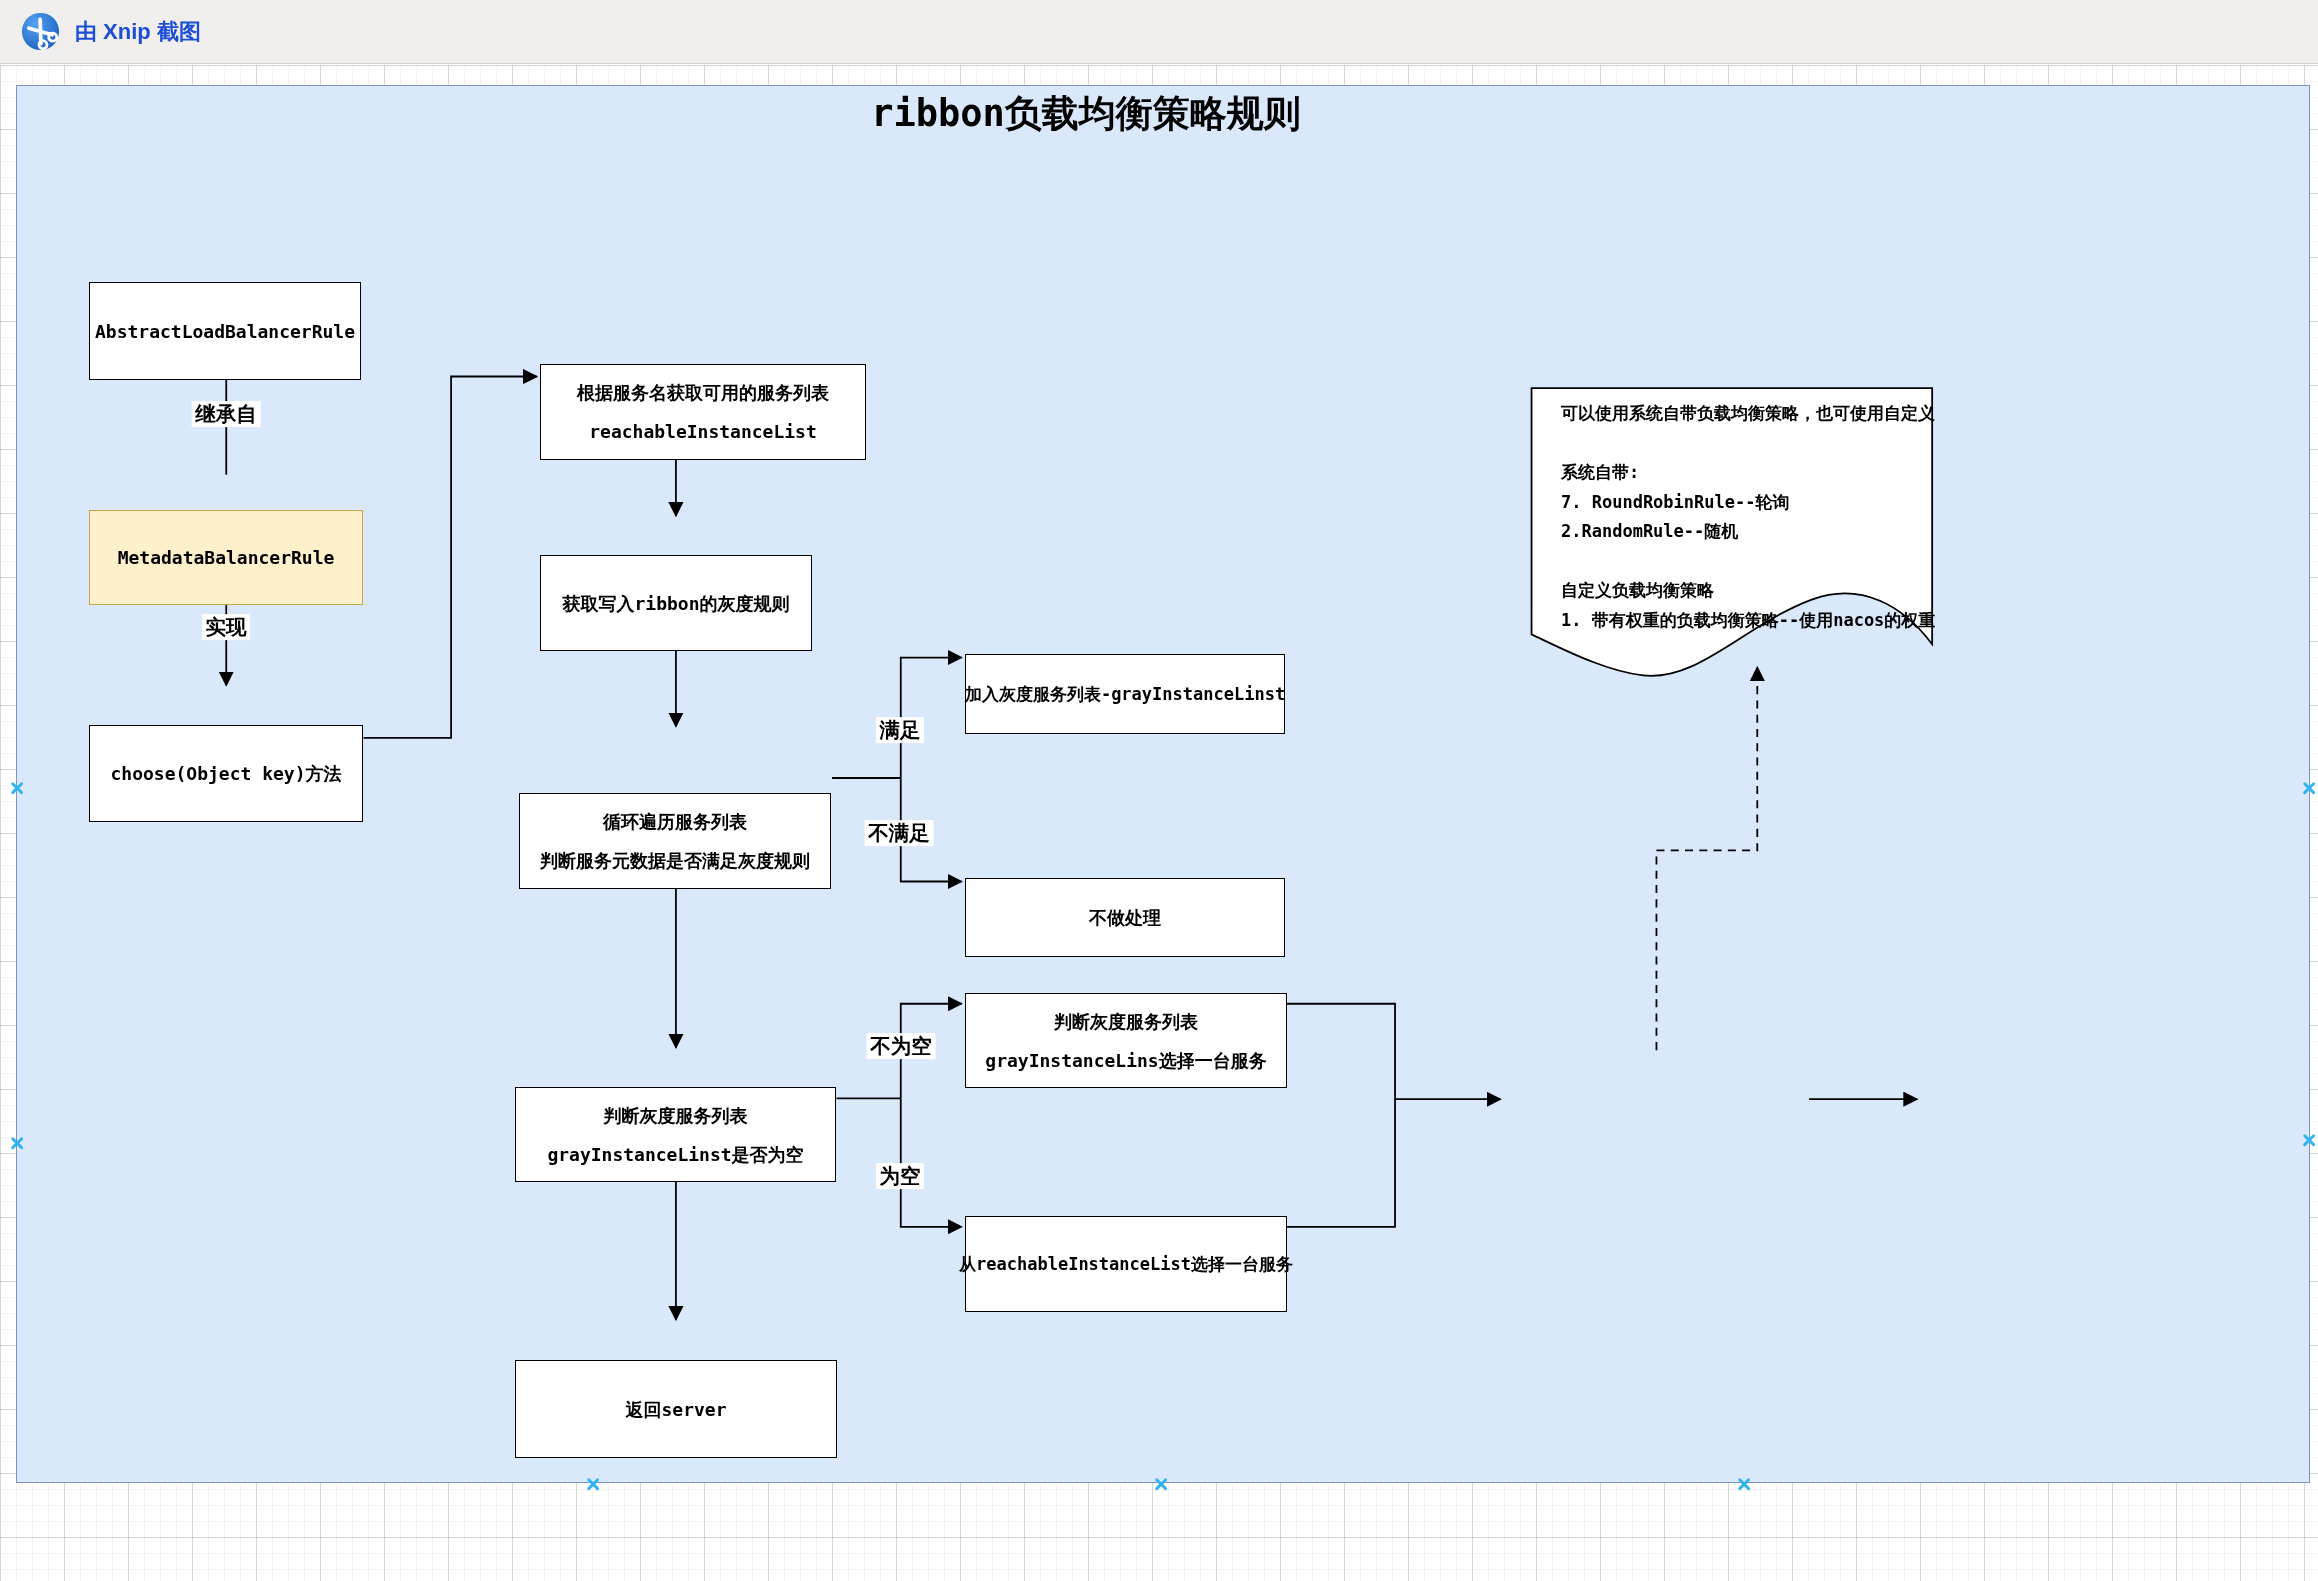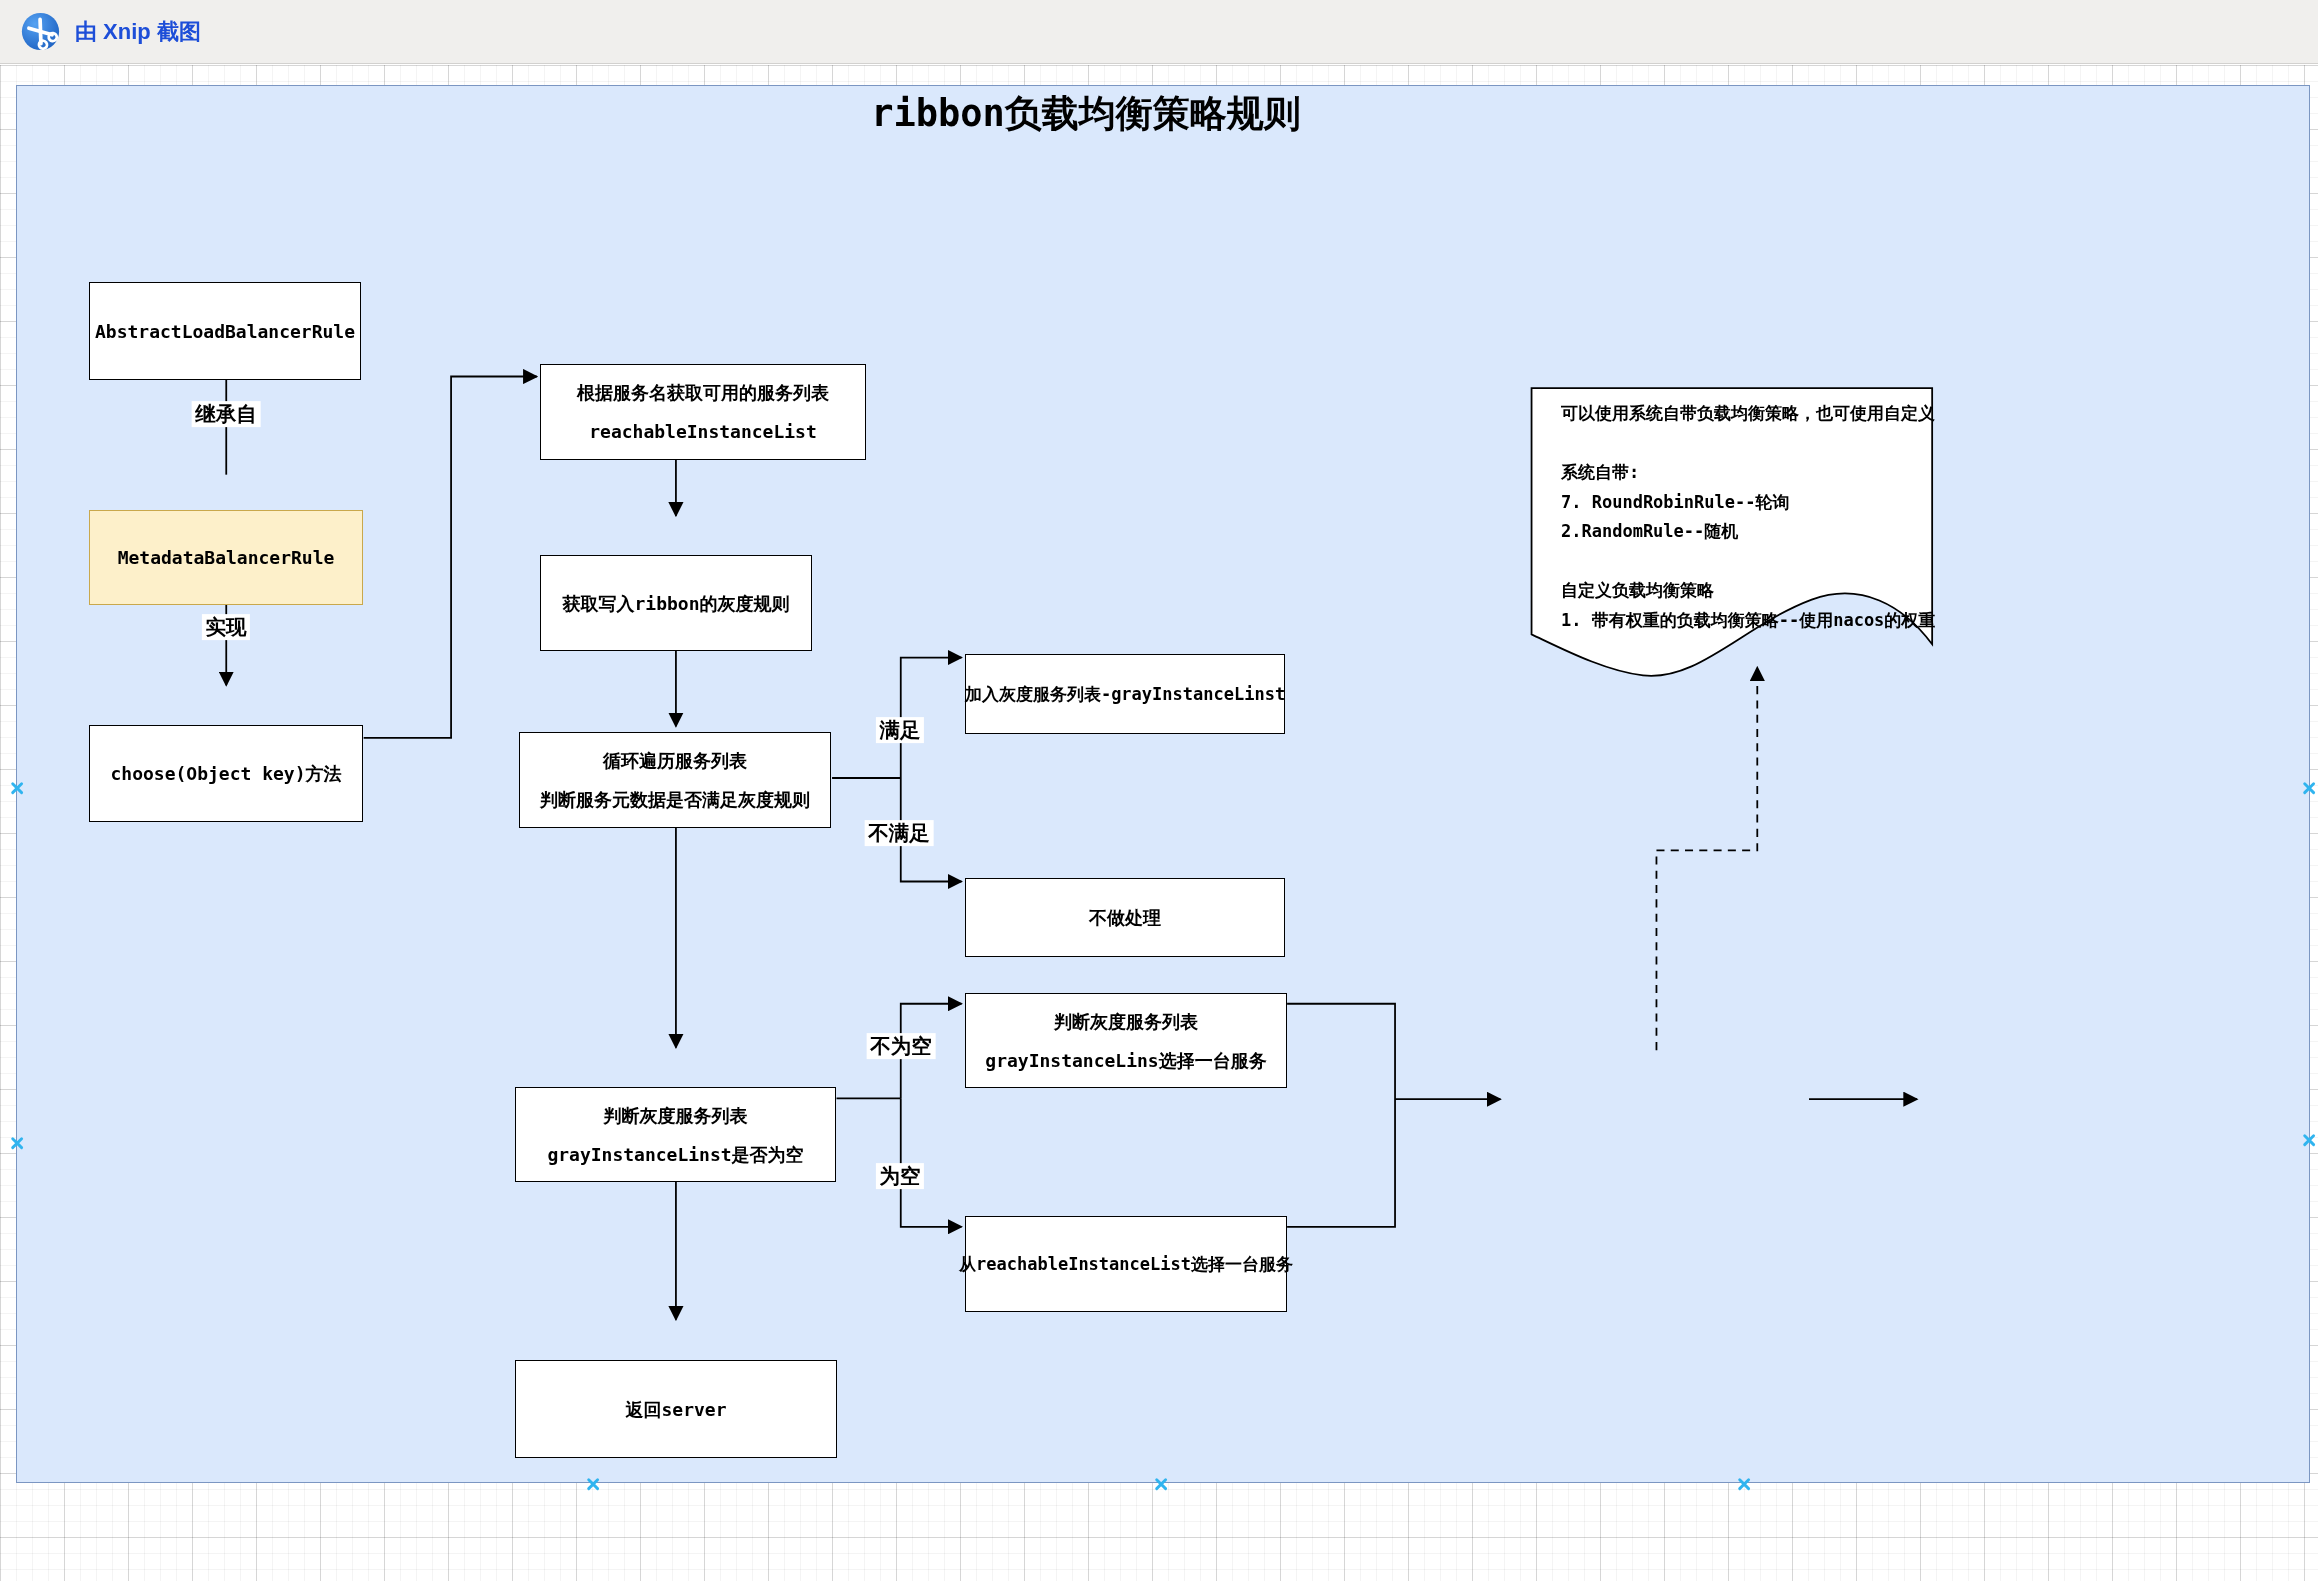--- a/index.html
+++ b/index.html
@@ -128,21 +128,21 @@
 
   <div class="node" style="left:540px;top:328px;width:326px;height:96px">
     <div class="nline">根据服务名获取可用的服务列表</div>
     <div class="nline">reachableInstanceList</div>
   </div>
 
   <div class="node" style="left:540px;top:519px;width:272px;height:96px">
     <div class="nline">获取写入ribbon的灰度规则</div>
   </div>
 
-  <div class="node" style="left:519px;top:696px;width:312px;height:96px">
+  <div class="node" style="left:519px;top:757px;width:312px;height:96px">
     <div class="nline">循环遍历服务列表</div>
     <div class="nline">判断服务元数据是否满足灰度规则</div>
   </div>
 
   <div class="node tight" style="left:965px;top:618px;width:320px;height:80px">
     <div class="nline">加入灰度服务列表-grayInstanceLinst</div>
   </div>
 
   <div class="node" style="left:965px;top:842px;width:320px;height:79px">
     <div class="nline">不做处理</div>

